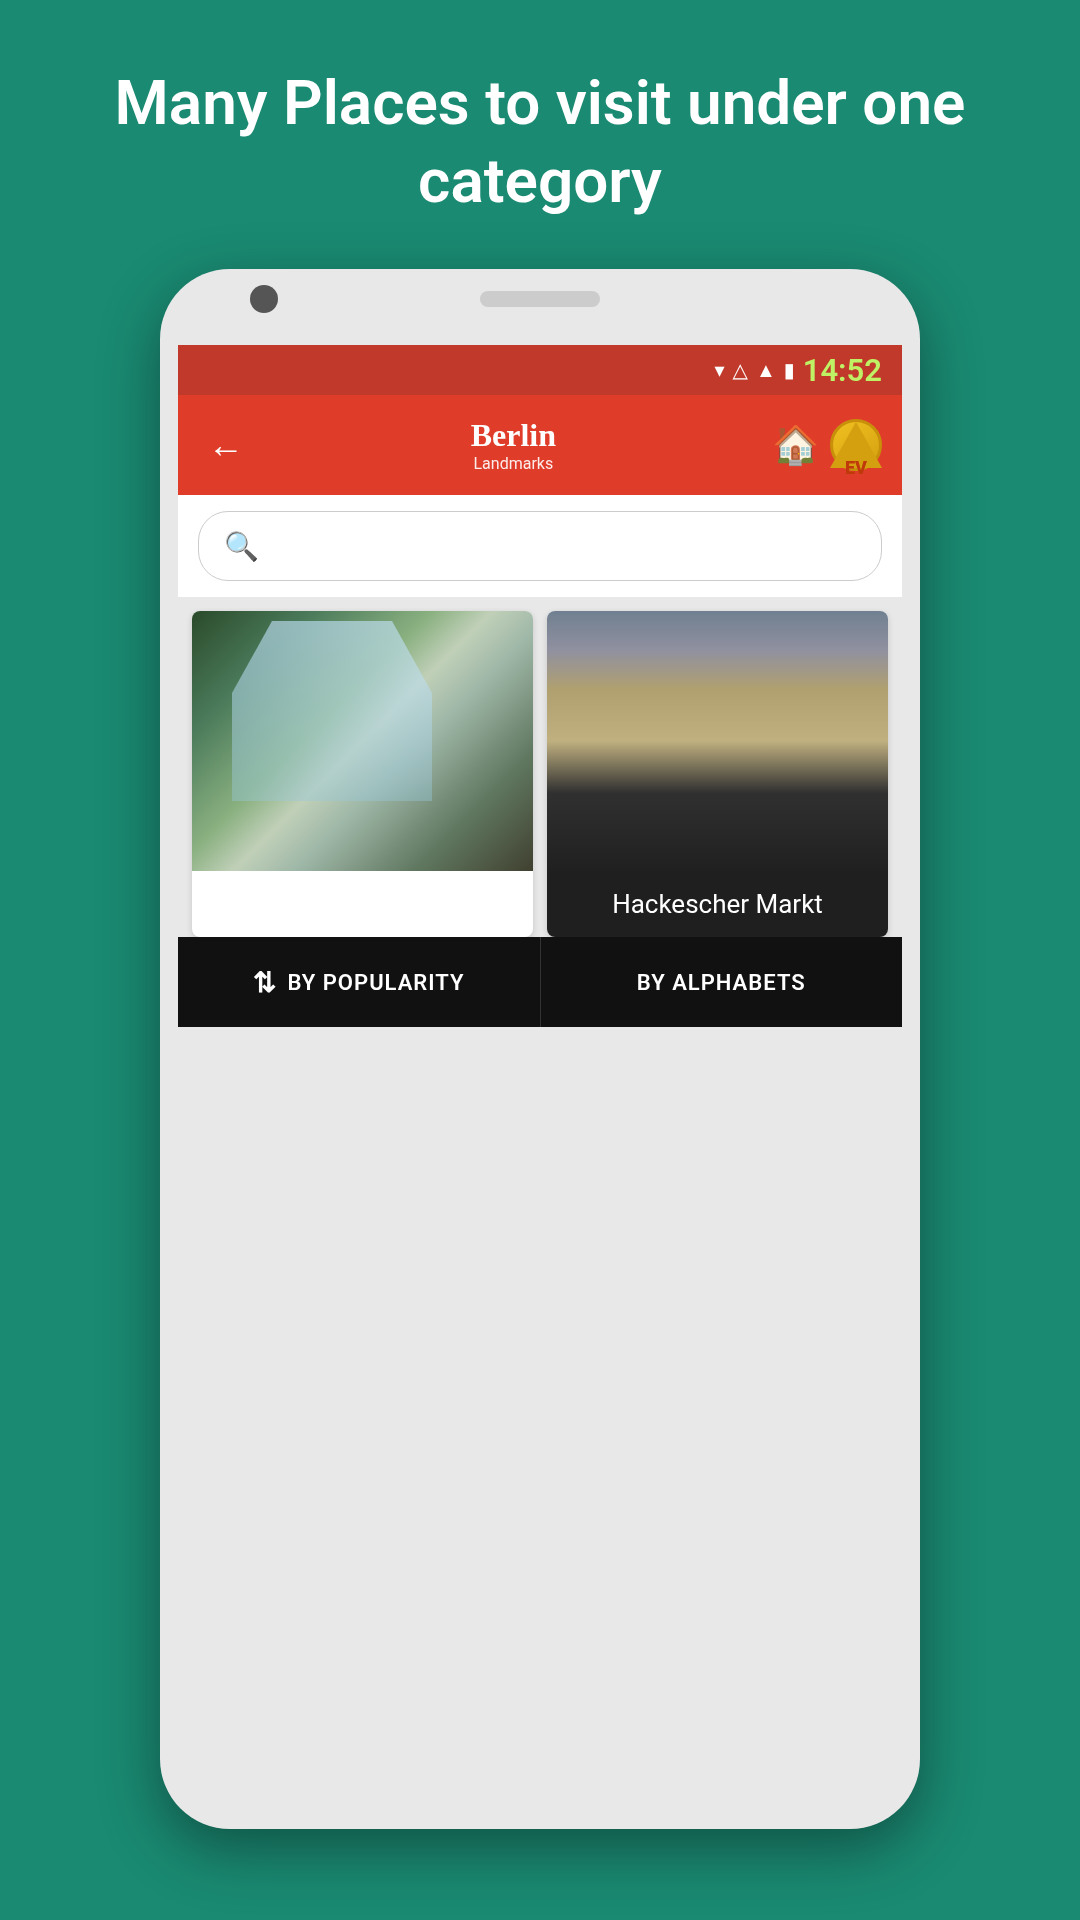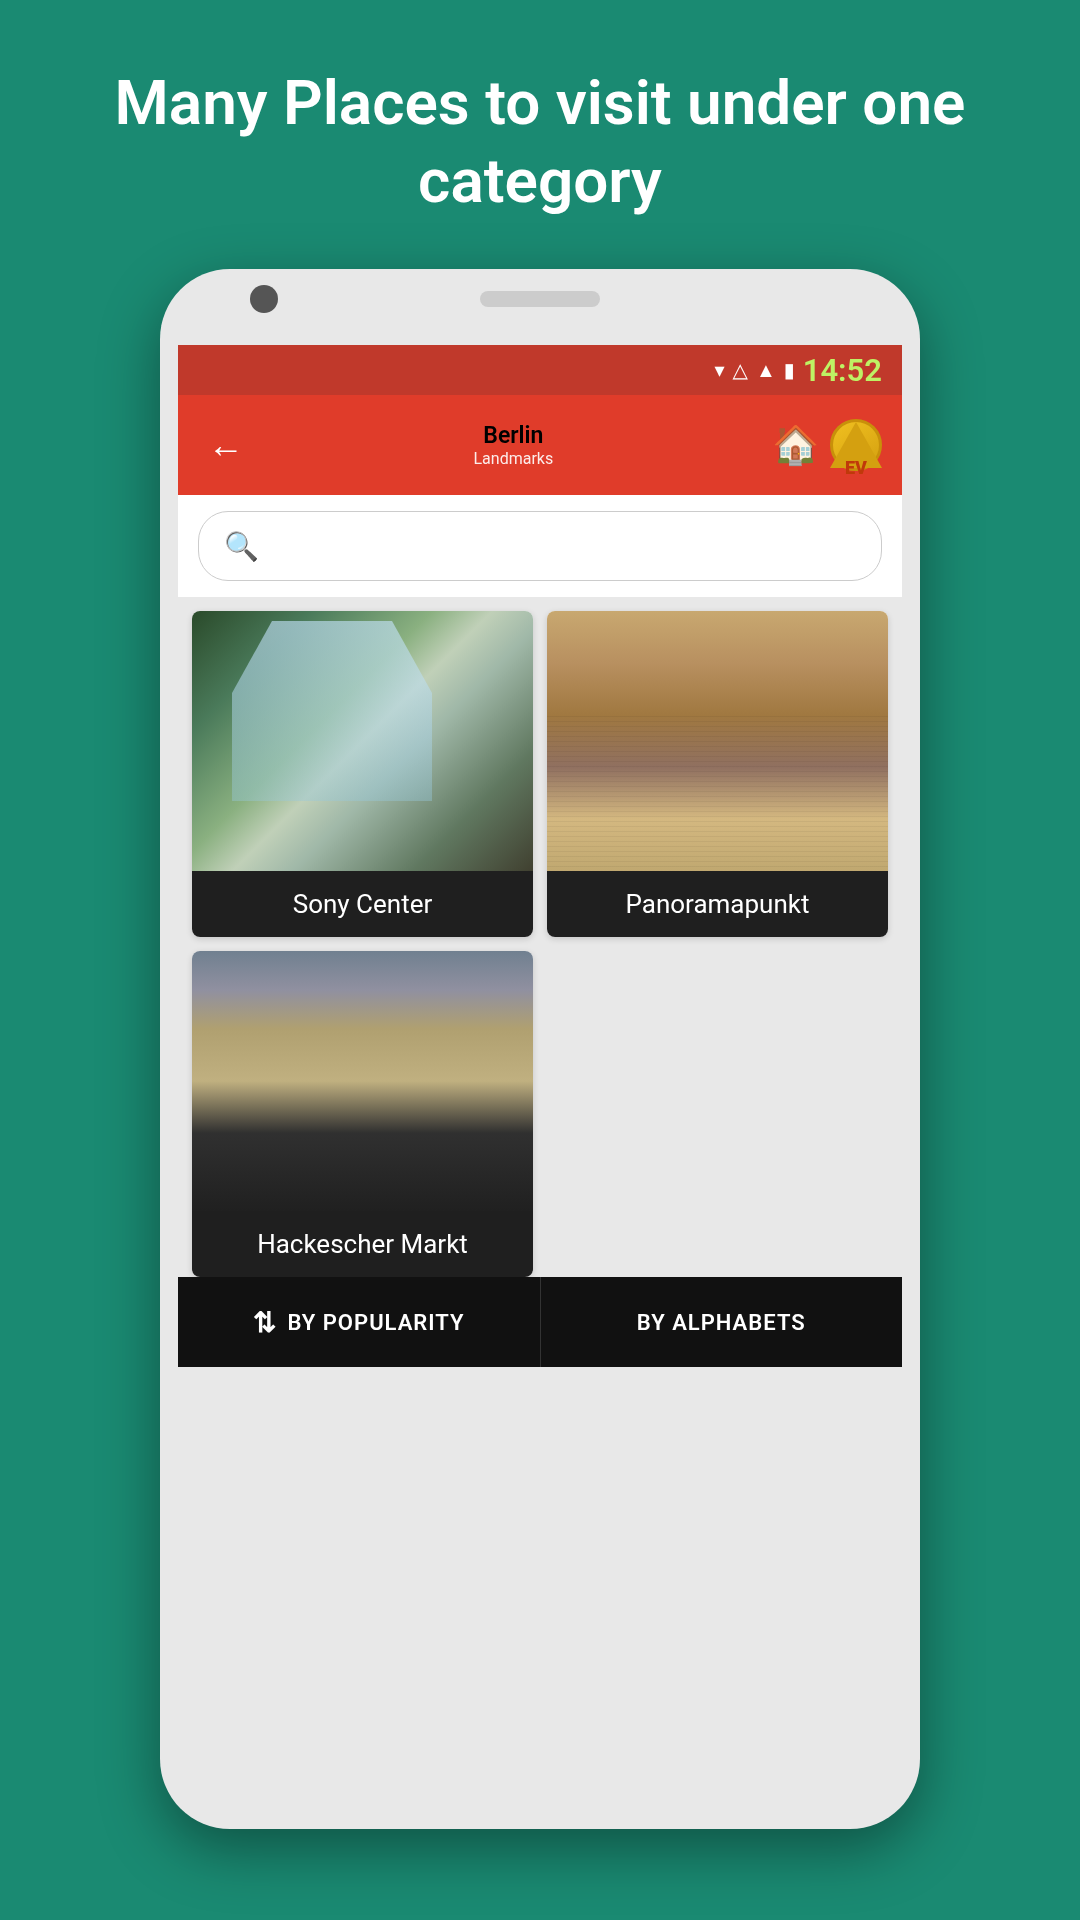--- a/index.html
+++ b/index.html
@@ -110,23 +110,24 @@
     }
 
     .app-bar-title {
       flex: 1;
       display: flex;
       flex-direction: column;
       align-items: center;
     }
 
     .app-bar-title-main {
-      color: #000000;
-      font-size: 23px;
+      color: #ffffff;
+      font-size: 32px;
       font-weight: 600;
+      font-family: Liberation Serif, serif;
     }
 
     .app-bar-title-sub {
       color: rgba(255,255,255,0.9);
       font-size: 16px;
     }
 
     .app-bar-icons {
       display: flex;
       align-items: center;
@@ -345,27 +346,22 @@
       <div class="search-bar">
         <span class="search-icon-glyph">🔍</span>
         <input class="search-input" type="text" style="">
       </div>
     </div>
 
     <div class="places-grid">
 
       <div class="place-card">
         <div class="place-img-sony"></div>
-        <div class="place-label">Sony Center</div>
-      </div>
-
-      <div class="place-card">
-        <div class="place-img-panorama"></div>
-        <div class="place-label">Panoramapunkt</div>
-      </div>
+      </div>
+
 
       <div class="place-card">
         <div class="place-img-hackescher"></div>
         <div class="place-label">Hackescher Markt</div>
       </div>
 
 
     </div>
 
     <div class="sort-bar">

